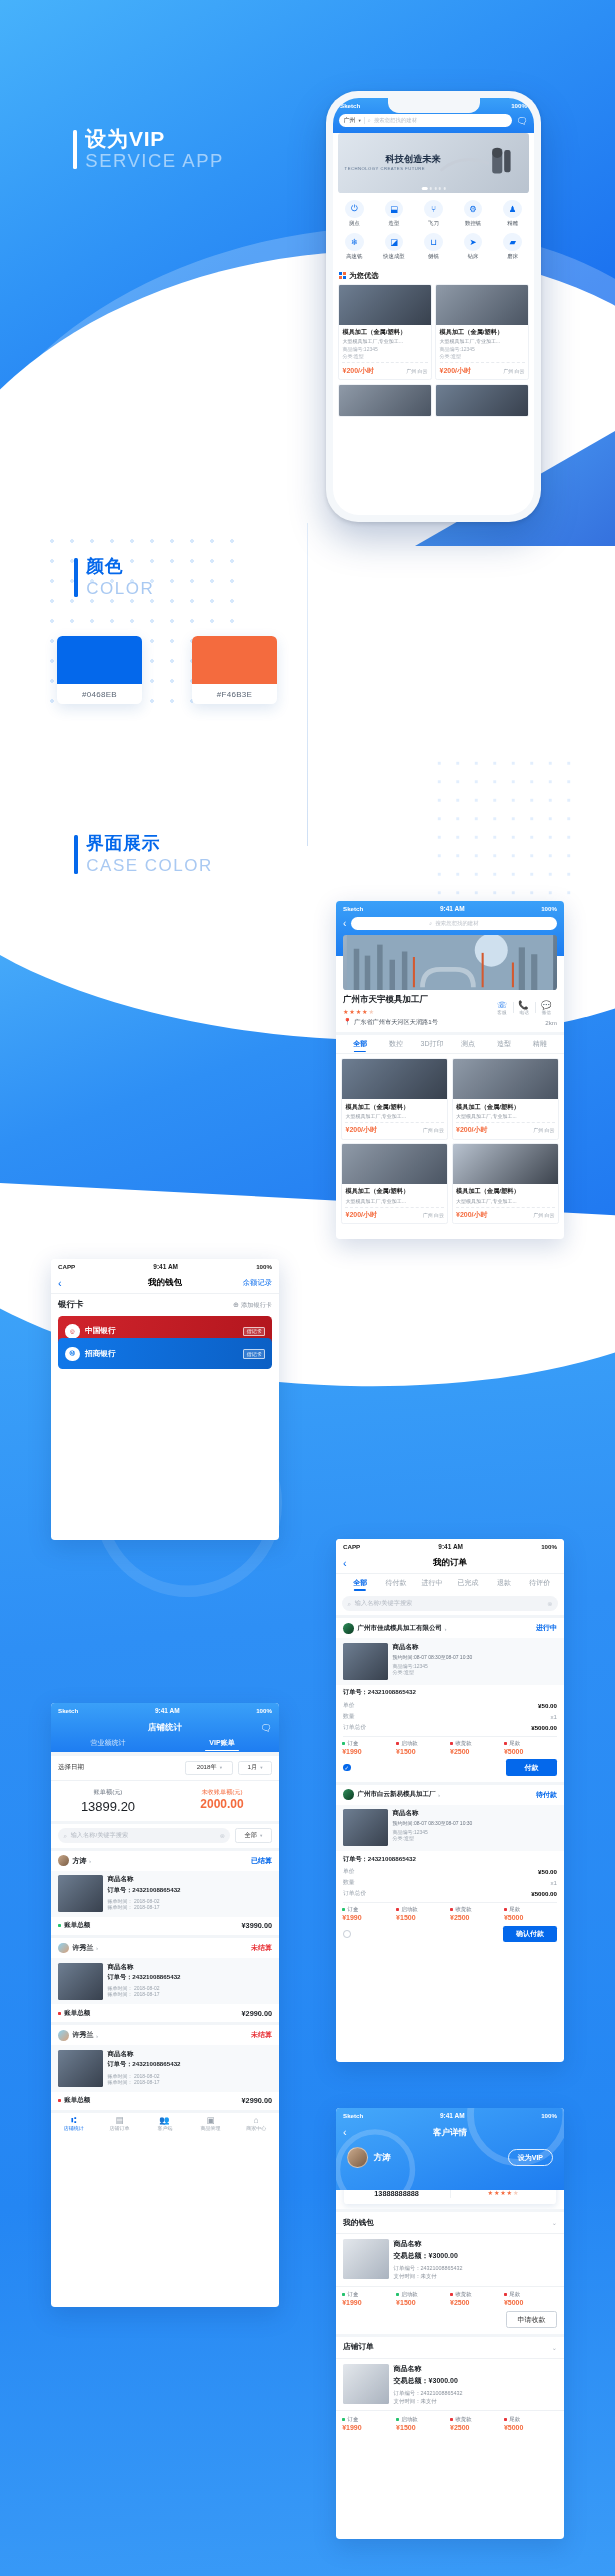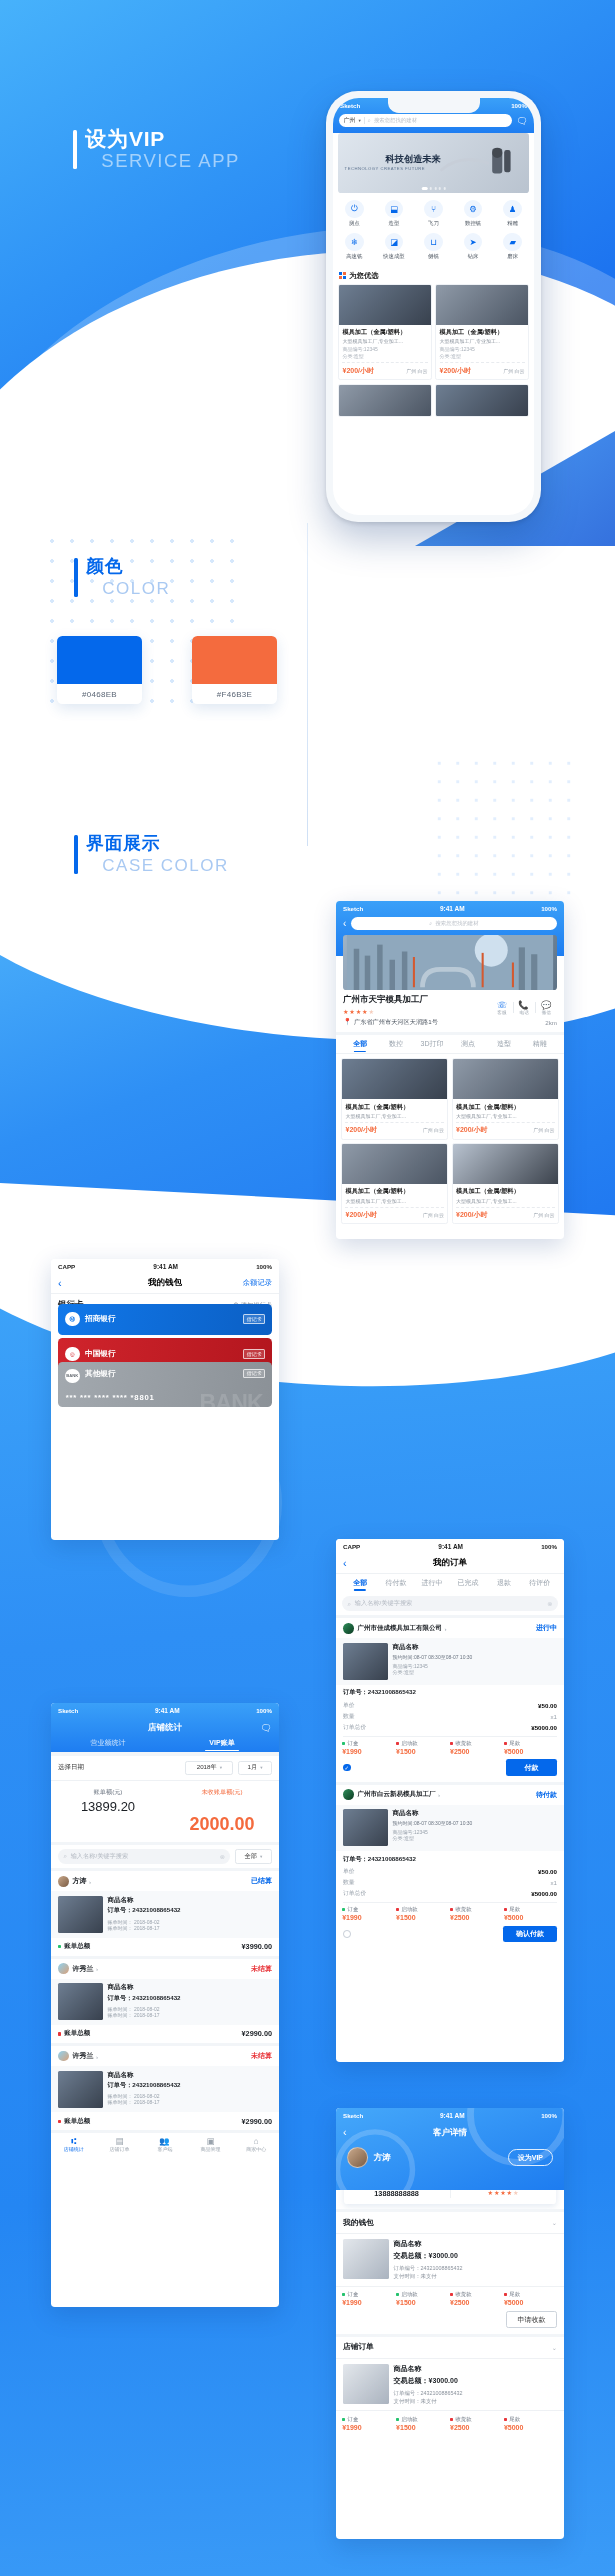--- a/index.html
+++ b/index.html
@@ -65,21 +65,21 @@
     position:absolute; left:307px; top:523px; width:0.8px; height:323px;
     background:linear-gradient(#e3eefb,#cfe0f5);
   }
 
   
   .sec-title { position:absolute; padding-left:12.3px; }
   .sec-title:before {
     content:""; position:absolute; left:0; top:3.1px; width:3.8px; bottom:3.1px; border-radius:1.5px;
   }
   .sec-title .cn { font-size:17.7px; font-weight:bold; letter-spacing:0.8px; line-height:23px; }
-  .sec-title .en { font-size:17px; letter-spacing:1.5px; line-height:22px;margin-left:16px; }
+  .sec-title .en { font-size:17px; letter-spacing:1.5px; line-height:22px; }
 
   .hero-title { left:73px; top:127px; }
   .hero-title:before { background:#fff; }
   .hero-title .cn { color:#fff; font-size:21px; }
   .hero-title .en { color:rgba(255,255,255,.55); font-size:18.5px; }
 
   .color-title { left:74px; top:555px; }
   .color-title:before { background:#0468EB; }
   .color-title .cn { color:#0468EB; }
   .color-title .en { color:#a9c9f2; }
@@ -557,36 +557,29 @@
     <span class="nav-title">我的钱包</span>
     <span class="nav-right blue">余额记录</span>
   </div>
   <div style="display:flex;align-items:center;padding:5.4px 7px 4.6px;">
     <span style="font-size:8.5px;font-weight:bold;color:#1b1f24;">银行卡</span>
     <span style="margin-left:auto;font-size:6.2px;color:#8a929c;display:flex;align-items:center;gap:2.3px;">
       <span style="font-size:7px;">⊕</span>
       <span>添加银行卡</span>
     </span>
   </div>
+  <div class="bankcard" style="background:linear-gradient(100deg,#d0242c,#b3161e);">
+    <span class="logo" style="color:#d0242c;">◎</span>
+    <span class="bname">中国银行</span>
+    <span class="btag">借记卡</span>
+  </div>
   <div class="bankcard" style="background:linear-gradient(100deg,#1178ea,#0b5fc4);margin-top:-12.3px;">
     <span class="logo" style="color:#1178ea;">Ⓜ</span>
     <span class="bname">招商银行</span>
     <span class="btag">借记卡</span>
-  </div>
-  <div class="bankcard" style="background:linear-gradient(100deg,#d0242c,#b3161e);">
-    <span class="logo" style="color:#d0242c;">◎</span>
-    <span class="bname">中国银行</span>
-    <span class="btag">借记卡</span>
-  </div>
-  <div class="bankcard" style="background:linear-gradient(100deg,#a3a9af,#8b9197);height:45px;align-items:flex-start;padding-top:6.2px;margin-top:-10.8px;">
-    <span class="logo" style="color:#6b7177;font-size:4.2px;">BANK</span>
-    <span class="bname">其他银行</span>
-    <span class="btag">借记卡</span>
-    <span class="bwm">BANK</span>
-    <span style="position:absolute;left:7.7px;bottom:5.4px;font-size:7.7px;letter-spacing:0.8px;font-weight:bold;">*** *** **** **** *8801</span>
   </div>
 </div>
 
 <div class="screenbox" style="left:336px;top:1539px;width:228px;height:523px;">
   <div class="statusbar sb-dark">
     <span>CAPP</span>
     <span class="sb-center">9:41 AM</span>
     <span>100%</span>
   </div>
   <div class="navbar" style="border-bottom:0.8px solid #eef1f4;">
@@ -780,21 +773,21 @@
       </div>
     </div>
   </div>
   <div style="display:flex;border-top:0.8px solid #eef1f4;padding:6.2px 0 7px;">
     <div style="flex:1;text-align:center;">
       <div style="font-size:6.2px;color:#6b7480;">账单额(元)</div>
       <div style="font-size:13px;font-weight:normal;color:#1b1f24;margin-top:2.3px;">13899.20</div>
     </div>
     <div style="flex:1;text-align:center;">
       <div style="font-size:6.2px;color:#F46B3E;">未收账单额(元)</div>
-      <div style="font-size:18px;font-weight:bold;color:#F46B3E;margin-top:17px;">2000.00</div>
+      <div style="font-size:12px;font-weight:bold;color:#F46B3E;margin-top:0;">2000.00</div>
     </div>
   </div>
   <div style="display:flex;gap:4.6px;padding:4.6px 7px;border-top:3.8px solid #f2f5f8;">
     <div style="flex:1;height:14.6px;background:#f2f4f7;border-radius:7.7px;display:flex;align-items:center;padding:0 5.4px;gap:3.8px;font-size:6.2px;color:#b3b9c2;">
       <span>⌕</span>
       <span style="flex:1;">输入名称/关键字搜索</span>
       <span style="color:#c8ced6;">⊗</span>
     </div>
     <div style="width:37px;height:14.6px;border:0.8px solid #e2e7ec;border-radius:2.3px;display:flex;align-items:center;justify-content:center;gap:3.1px;font-size:6.2px;color:#333;">
       <span>全部</span>

